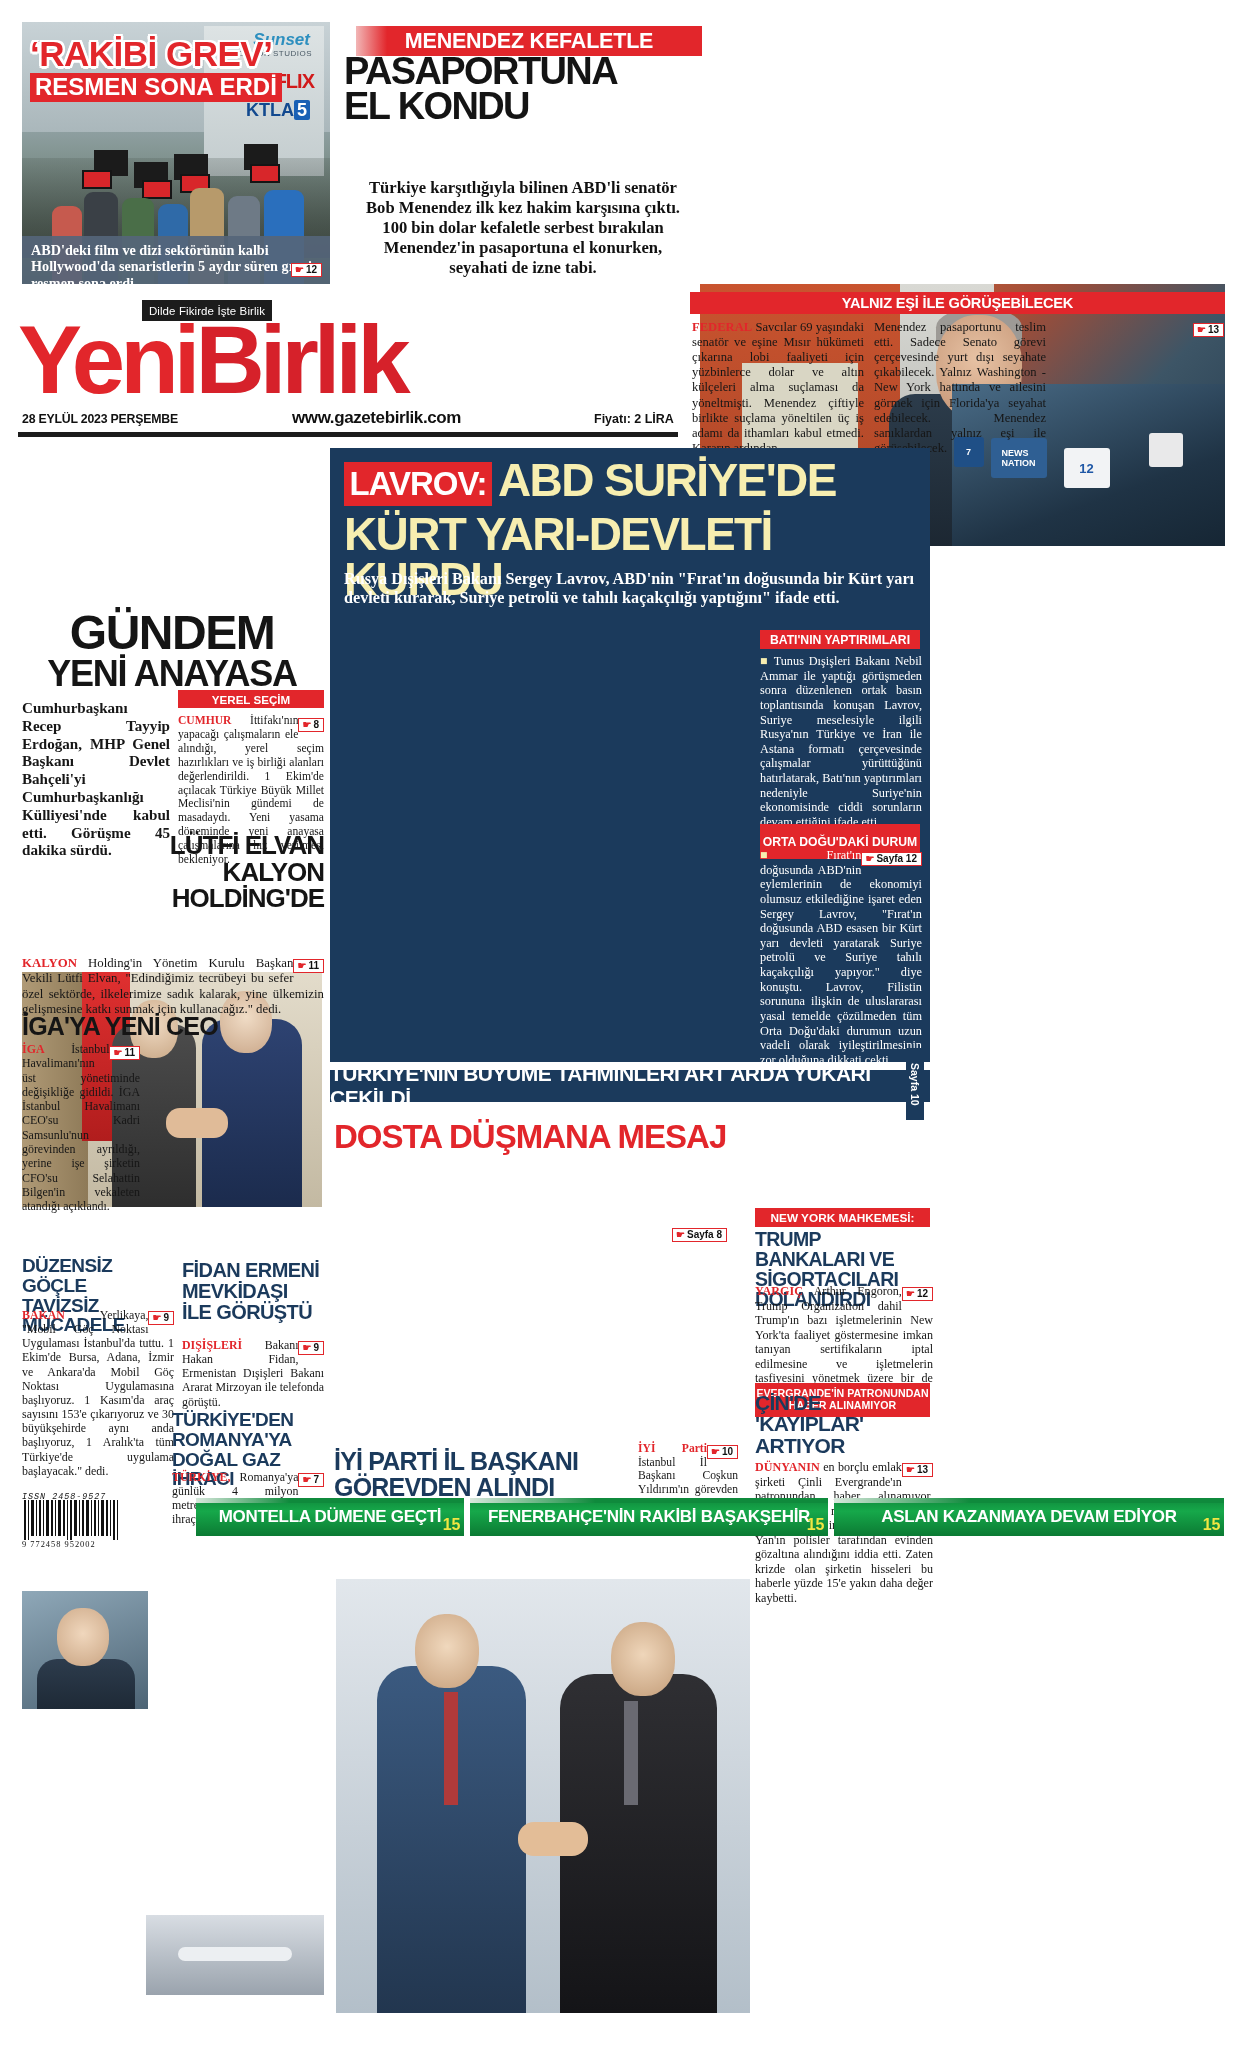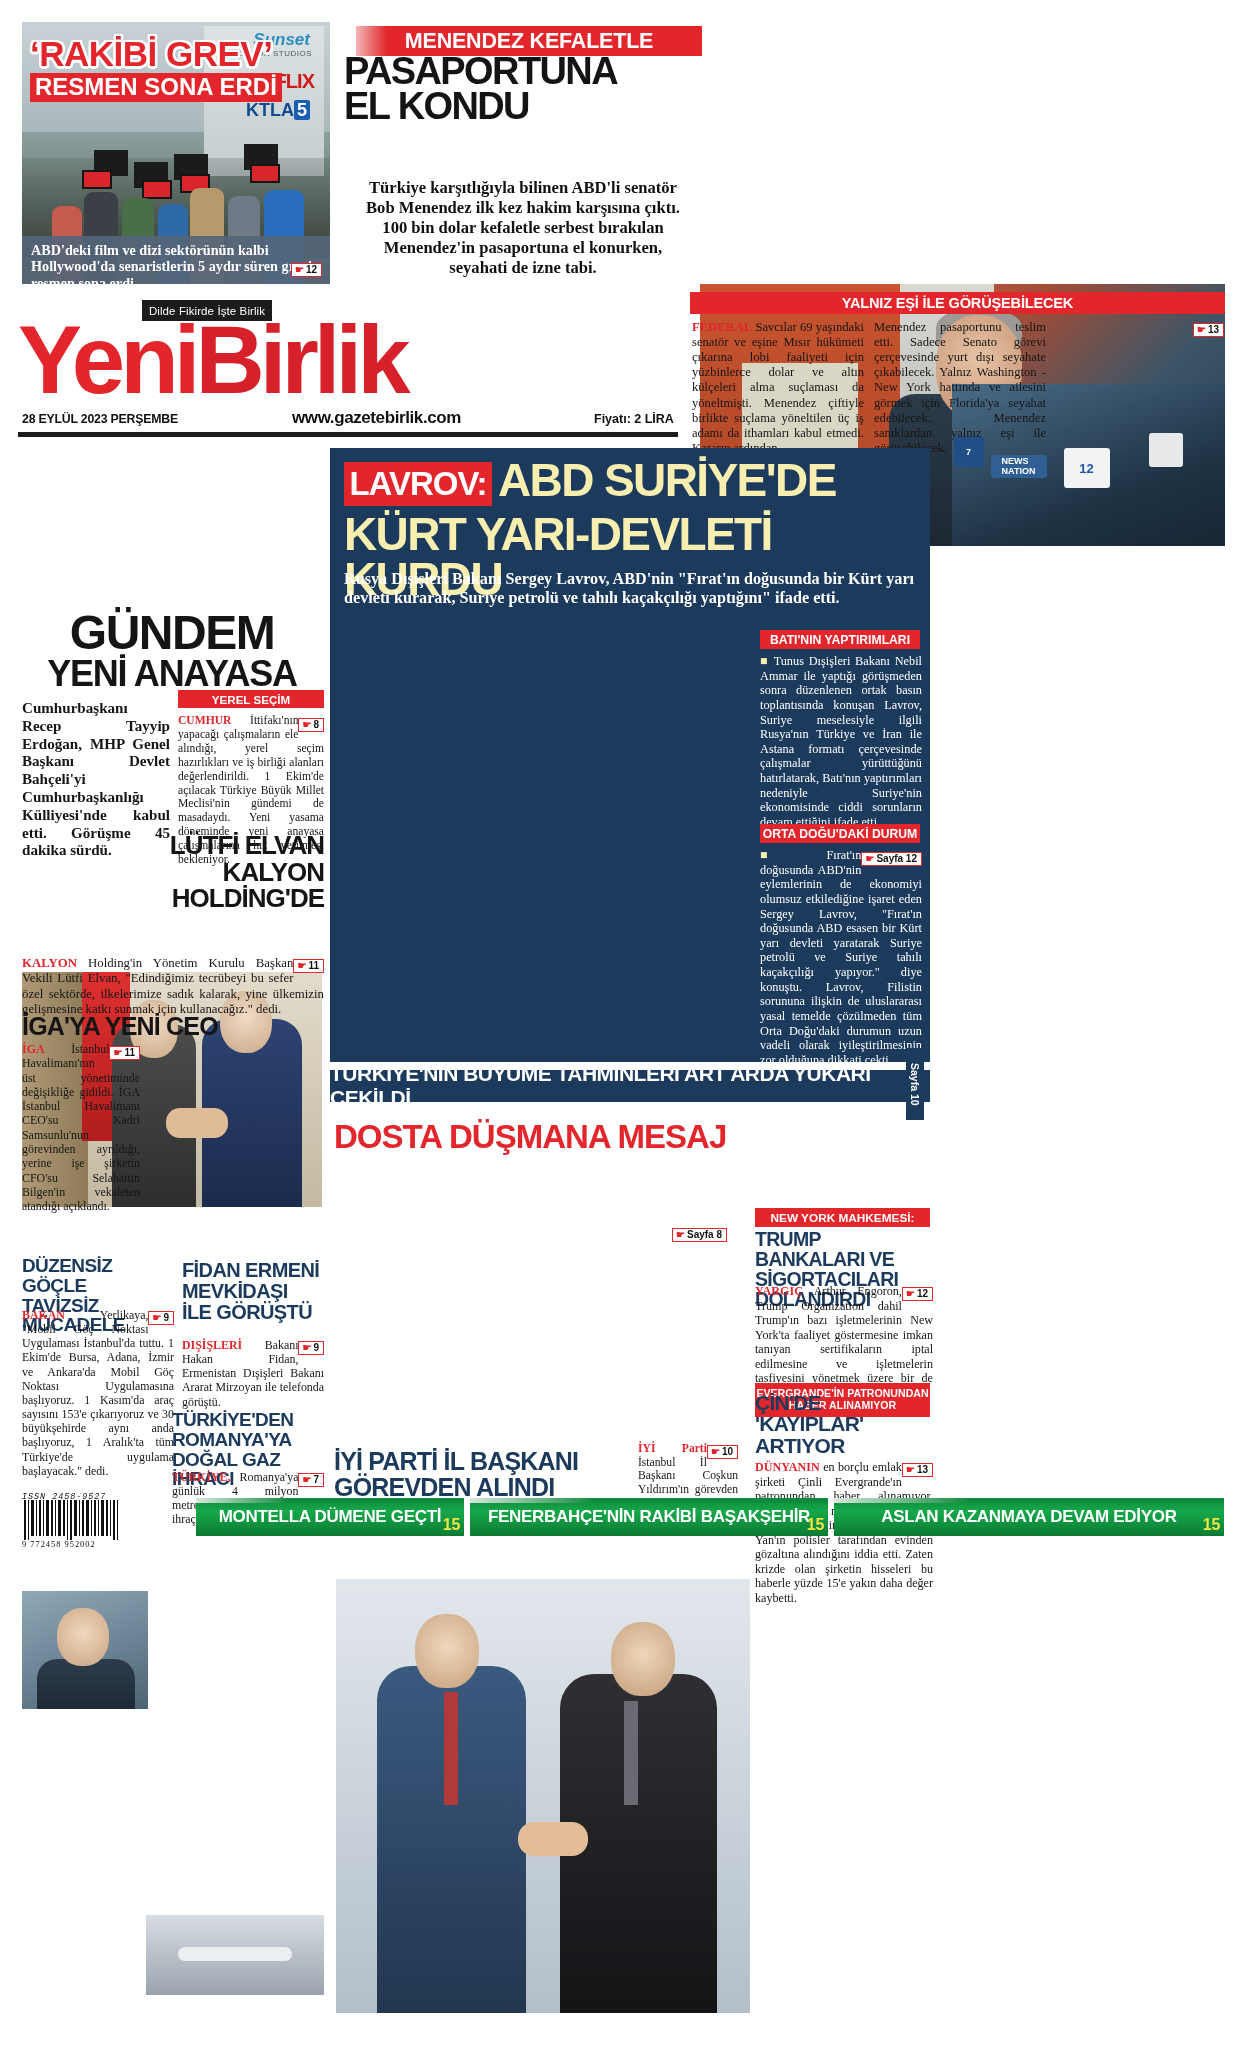--- a/index.html
+++ b/index.html
@@ -311,21 +311,21 @@
   #bati-bar {
      left:760px; top:630px; width:160px; height:19px;
      background:#e2262b; color:#fff; font-size:12.2px; font-weight:bold;
      display:flex; align-items:center; justify-content:center;
   }
   #bati-body {
      left:760px; top:654px; width:162px; color:#fff;
      font-family:"Liberation Serif",serif; font-size:12.3px; line-height:1.19; text-align:justify;
   }
   #orta-bar {
-     left:760px; top:824px; width:160px; height:19px;
+     left:760px; top:824px; width:160px; height:35px;
      background:#e2262b; color:#fff; font-size:12.2px; font-weight:bold;
      display:flex; align-items:center; justify-content:center;
   }
   #orta-body {
      left:760px; top:848px; width:162px; color:#fff;
      font-family:"Liberation Serif",serif; font-size:12.3px; line-height:1.19; text-align:justify;
   }
   .sq { color:#f7eeb0; }
   #orta-body .pgflag { float:right; margin-top:4px; background:#fff; }
 
@@ -506,21 +506,21 @@
   <div class="abs photo" id="menendez-photo">
     <div class="wall"></div>
       <div class="wall2"></div>
       <div class="flag"></div>
     <div class="man-body"></div>
       <div class="shirt"></div>
       <div class="tie"></div>
     <div class="man-hair"></div>
       <div class="man-head"></div>
     <div class="mics"></div>
-    <div class="mic" style="right:34%;bottom:26%;width:56px;height:23px;">NEWS<br>NATION</div>
+    <div class="mic" style="right:34%;bottom:26%;width:56px;height:40px;">NEWS<br>NATION</div>
     <div class="micw" style="right:22%;bottom:22%;width:46px;height:40px;">
         <span>12</span>
       </div>
     <div class="mic" style="right:46%;bottom:30%;width:30px;height:30px;background:#1f4f86;">
         <span>7</span>
       </div>
     <div class="micw" style="right:8%;bottom:30%;width:34px;height:34px;background:#e9e9ea;"></div>
   </div>
 
   <div class="abs" id="yalniz-bar">YALNIZ EŞİ İLE GÖRÜŞEBİLECEK</div>

